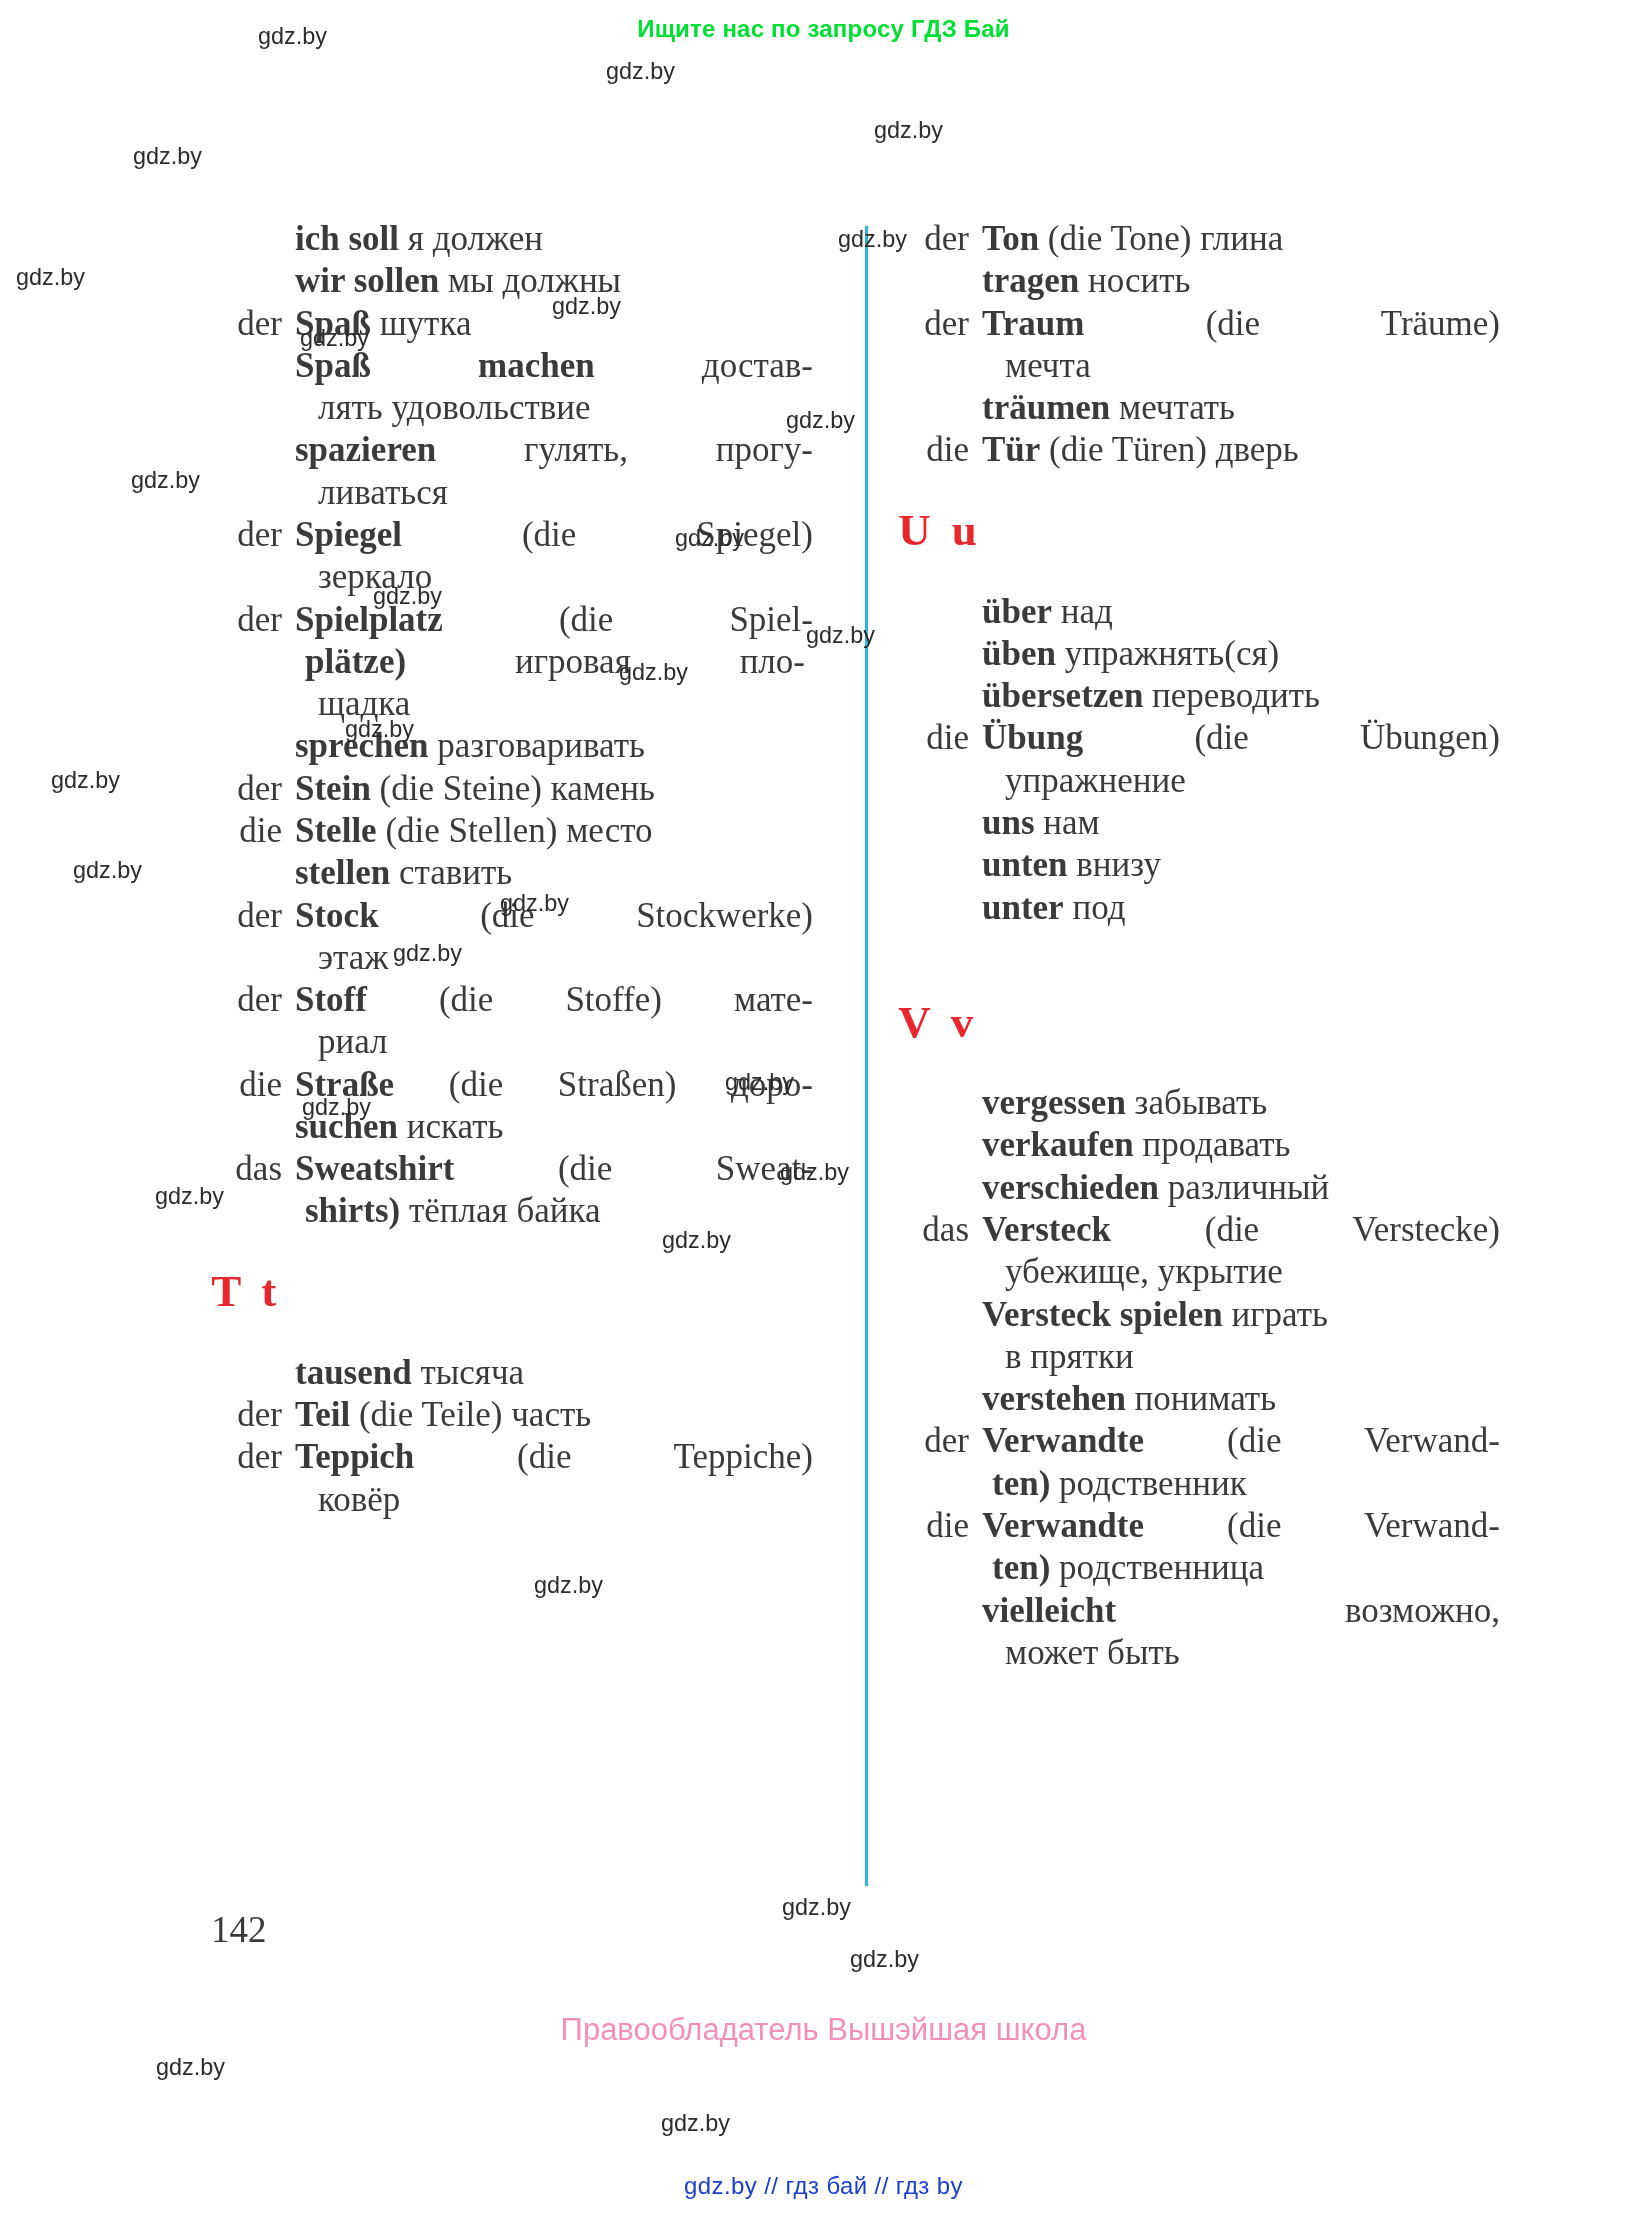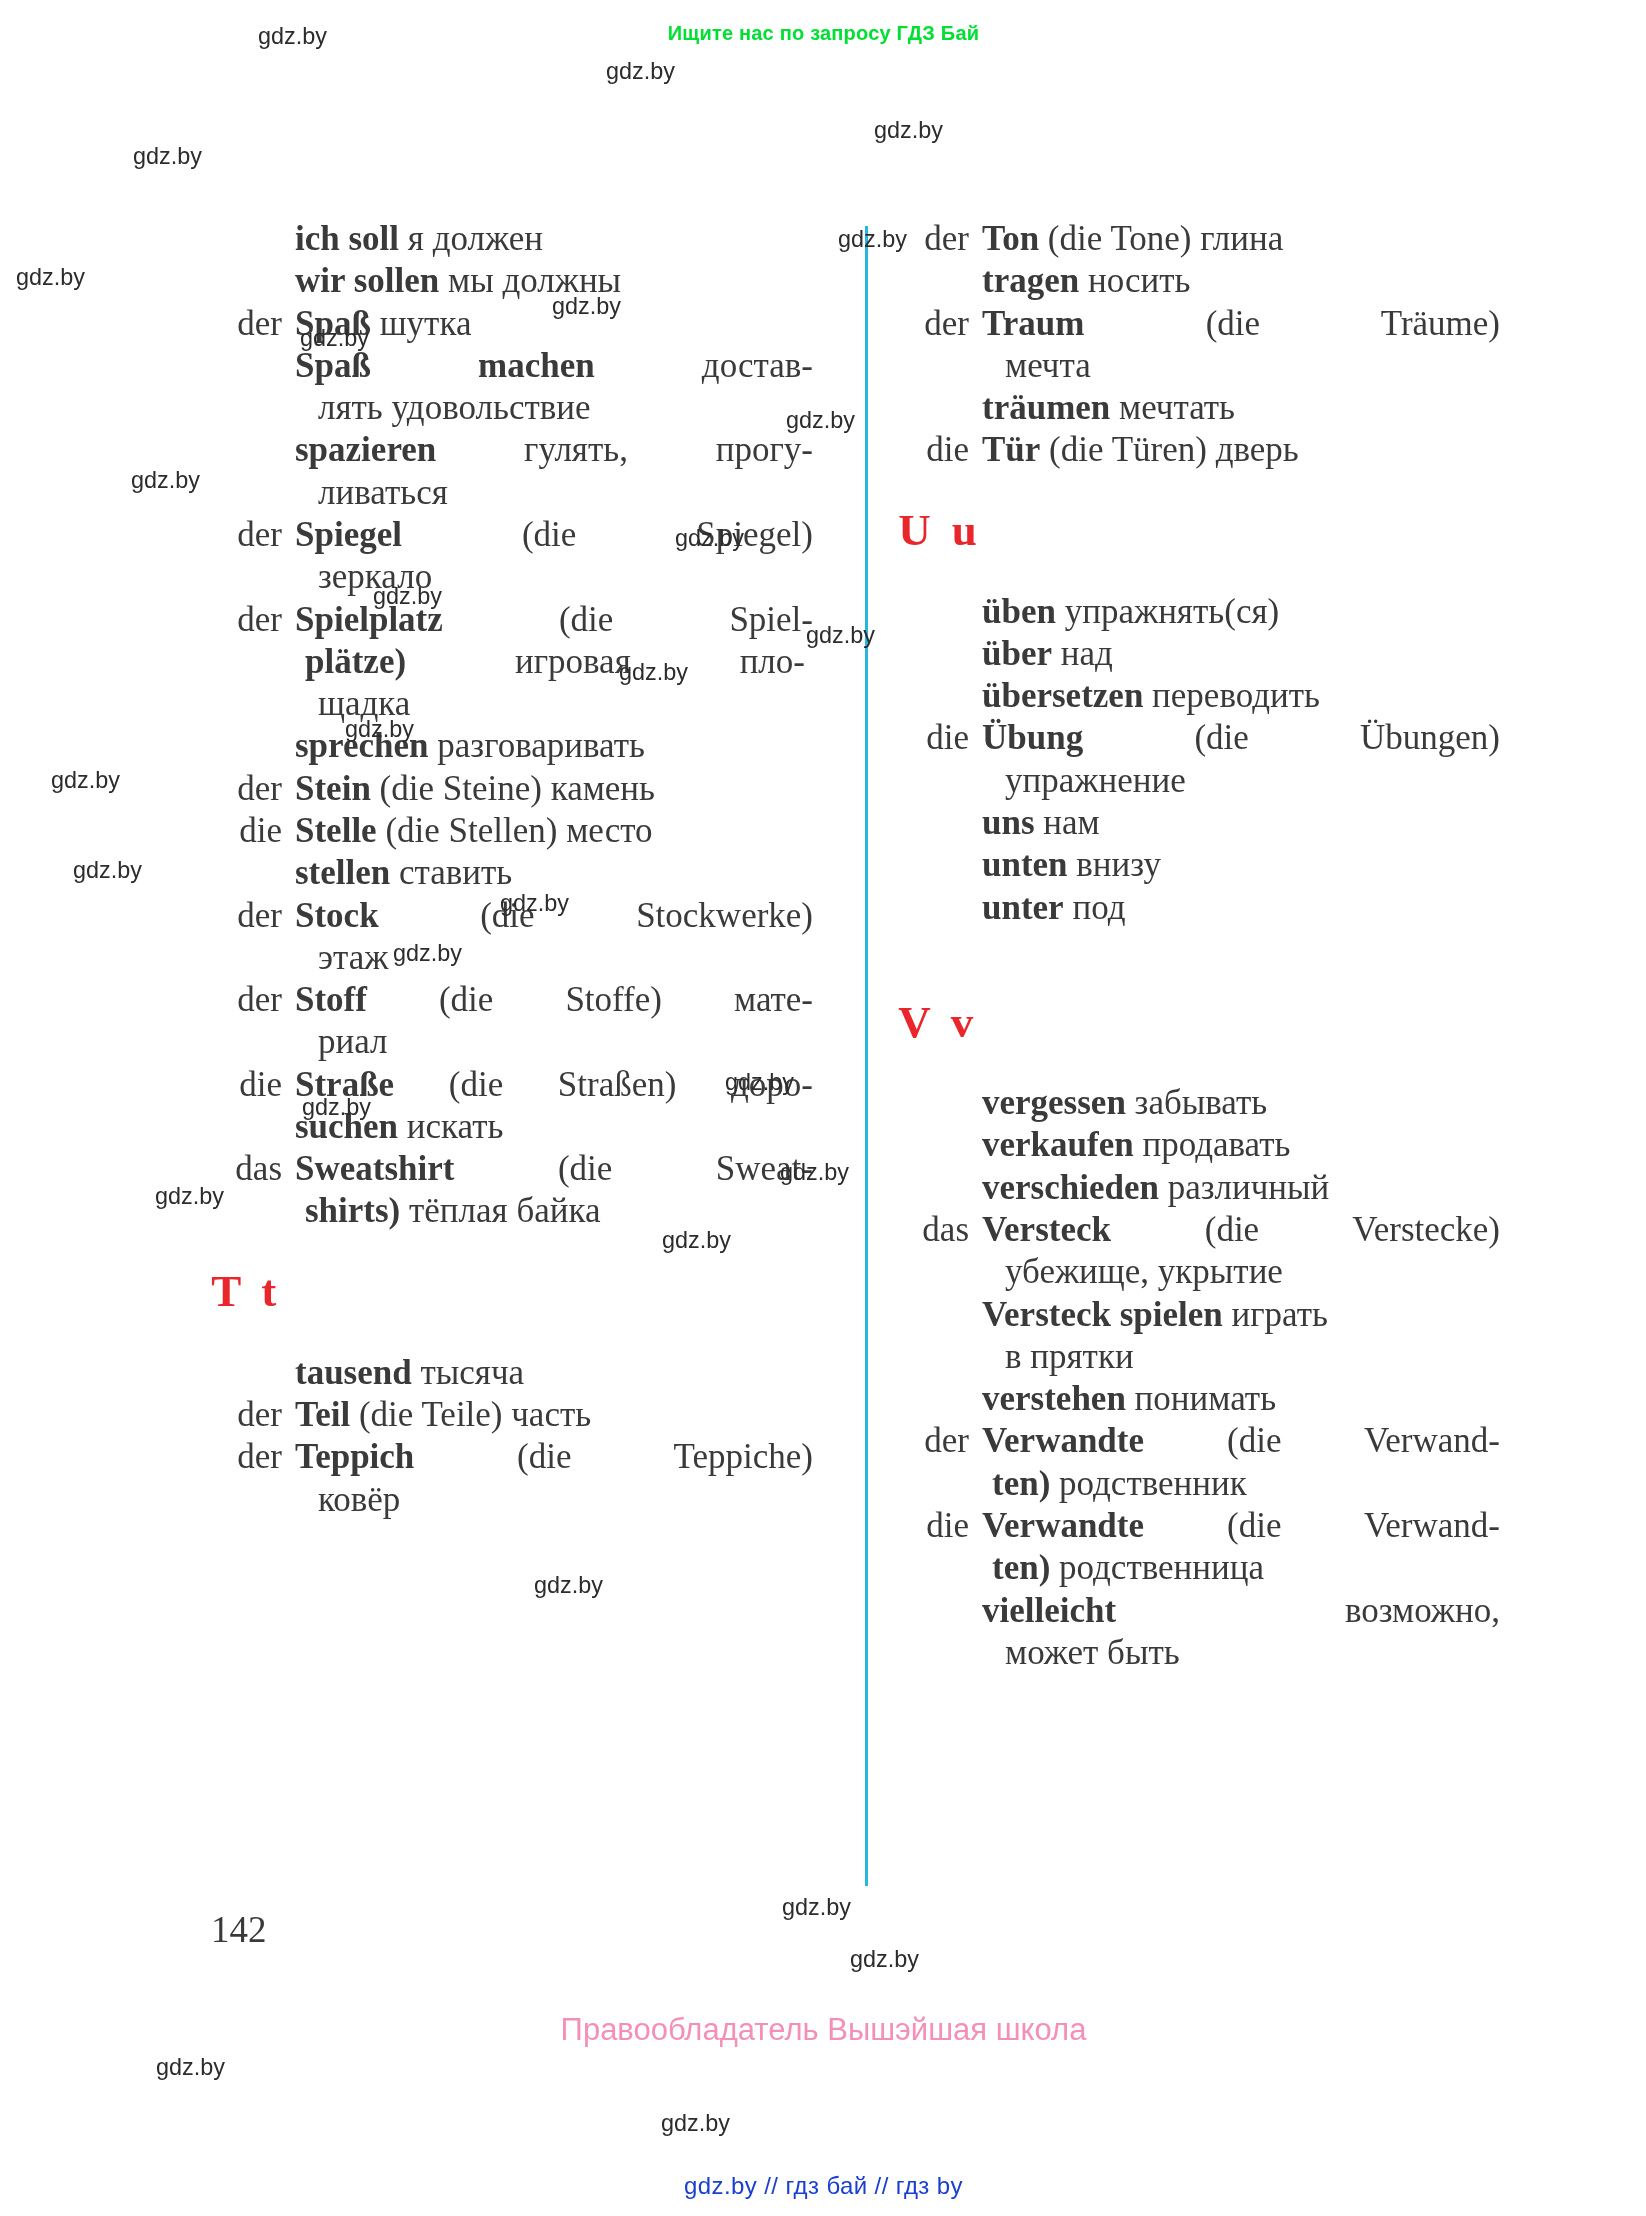--- a/index.html
+++ b/index.html
@@ -8,24 +8,24 @@
     background:#ffffff;
     font-family:"Liberation Serif", serif;
     position:relative;
     overflow:hidden;
     color:#3a3a3a;
   }
   .page{position:absolute;inset:0;}
 
   
   .top-banner{
-    position:absolute;top:22px;left:0;width:100%;
+    position:absolute;top:15px;left:0;width:100%;
     text-align:center;
     font-family:"Liberation Sans", sans-serif;
-    font-size:20px;font-weight:700;
+    font-size:24px;font-weight:700;
     color:#00e033;
     letter-spacing:0.2px;
   }
   .copyright{
     position:absolute;top:2012px;left:0;width:100%;
     text-align:center;
     font-family:"Liberation Sans", sans-serif;
     font-size:31px;font-weight:400;
     color:#f48fb8;
   }
@@ -225,25 +225,25 @@
         <span class="art"></span>
         <span class="body"><b>träumen</b> <span class="ru">мечтать</span></span>
       </div>
       <div class="entry">
         <span class="art">die</span>
         <span class="body"><b>Tür</b> <span>(die Türen)</span> <span class="ru">дверь</span></span>
       </div>
       <div class="sect">U u</div>
       <div class="entry">
         <span class="art"></span>
+        <span class="body"><b>über</b> <span class="ru">над</span></span>
+      </div>
+      <div class="entry">
+        <span class="art"></span>
         <span class="body"><b>üben</b> <span class="ru">упражнять(ся)</span></span>
-      </div>
-      <div class="entry">
-        <span class="art"></span>
-        <span class="body"><b>über</b> <span class="ru">над</span></span>
       </div>
       <div class="entry">
         <span class="art"></span>
         <span class="body"><b>übersetzen</b> <span class="ru">переводить</span></span>
       </div>
       <div class="entry">
         <span class="art">die</span>
         <span class="body justify"><b>Übung</b> <span>(die   Übungen)</span></span>
       </div>
       <div class="cont ind"><span class="ru">упражнение</span></div>

